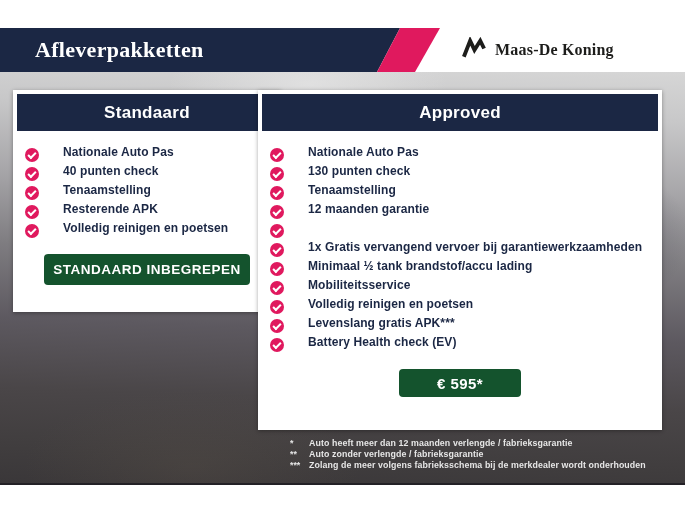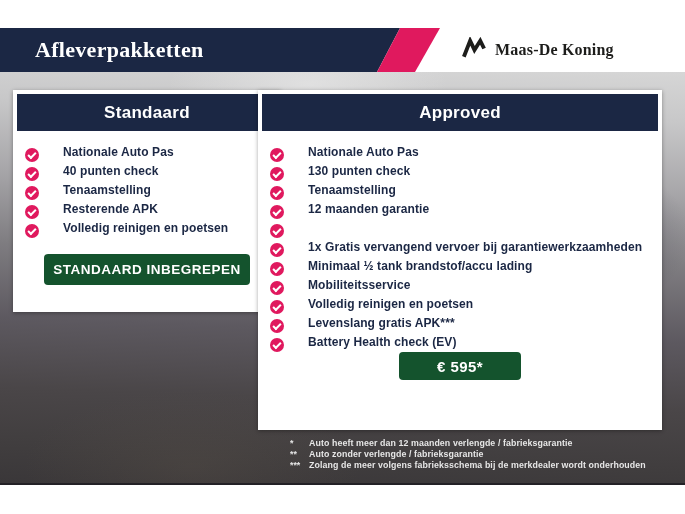--- a/index.html
+++ b/index.html
@@ -59,21 +59,21 @@
   .card-approved .item:nth-child(5) .item-text { max-width:330px; }
 
   .pill-button {
     background:#14532d; color:#ffffff; font-weight:bold; border:none;
     border-radius:4px; display:flex; align-items:center; justify-content:center;
     font-family:"Liberation Sans", sans-serif; cursor:pointer;
   }
   .included-button {
     margin:16px auto 0; width:206px; height:31px; font-size:13.5px; letter-spacing:.5px;
   }
-  .prices-row { display:flex; justify-content:center; gap:16px; }
+  .prices-row { display:flex; justify-content:center; gap:16px; margin-top:17px; }
   .price-button { width:122px; height:28px; font-size:15px; letter-spacing:.4px; }
 
   
   .footnotes { position:absolute; left:290px; top:437px; }
   .footnote-row { display:flex; height:11.4px; align-items:center; }
   .footnote-marker { width:19px; color:#e6e6e6; font-size:8.8px; font-weight:bold; }
   .footnote-text   { color:#e6e6e6; font-size:8.8px; font-weight:bold; letter-spacing:.1px; white-space:nowrap; }
 </style>
 </head>
 <body>

